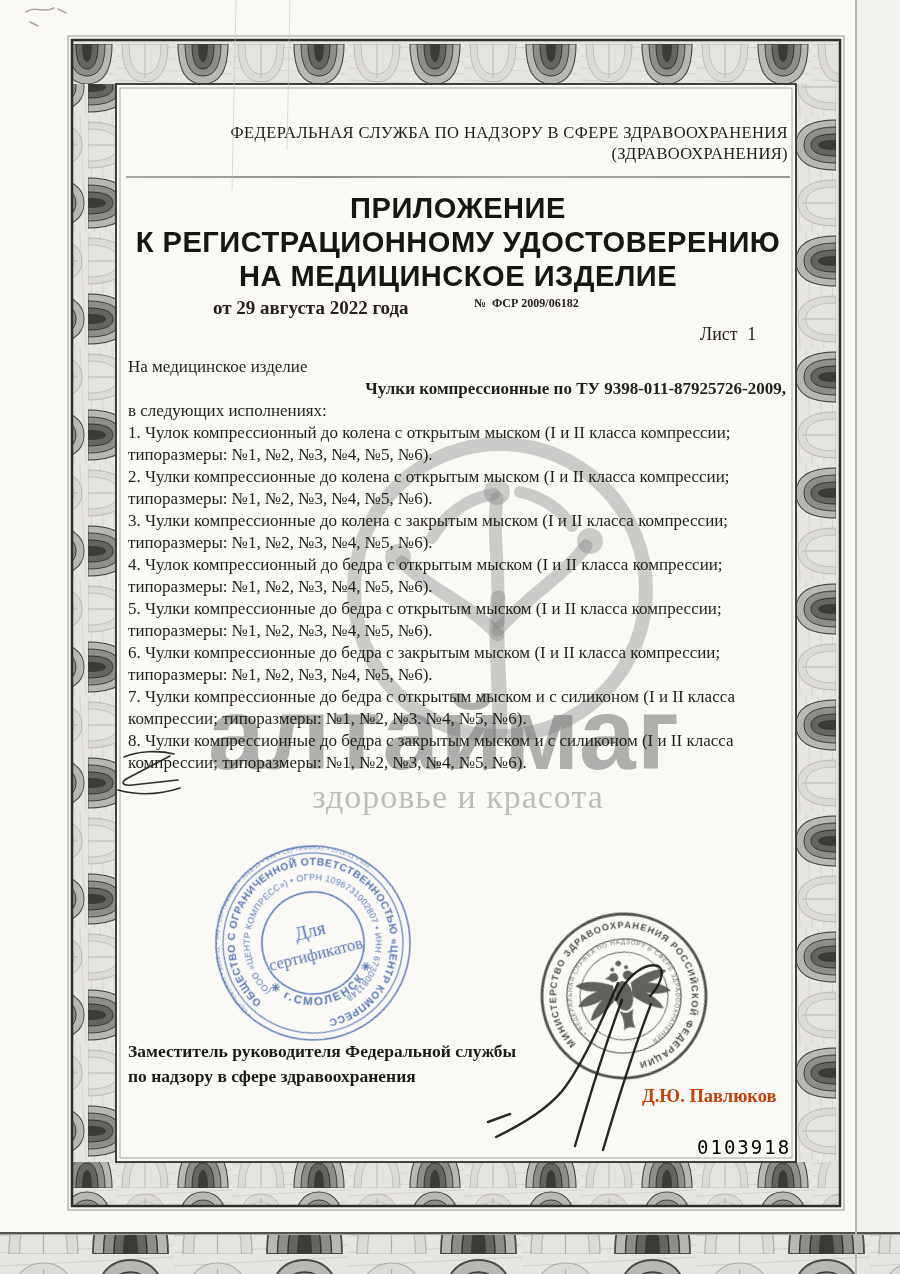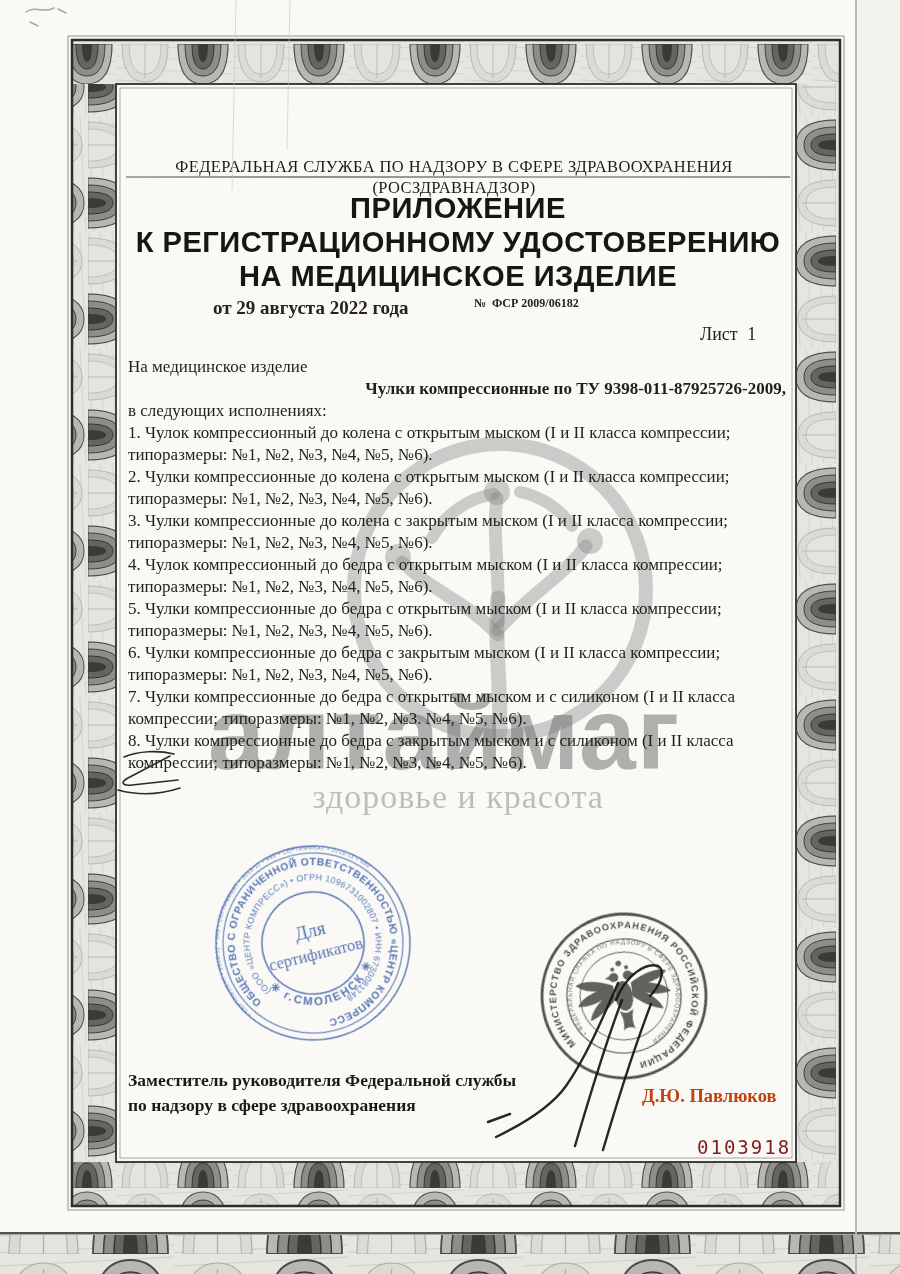--- a/index.html
+++ b/index.html
@@ -7,22 +7,22 @@
     position:relative;width:900px;height:1274px;margin:0 auto;
     background:#faf9f6;overflow:hidden;
     font-family:"Liberation Serif",serif;color:#26231f;
   }
   .scan-margin{position:absolute;top:0;left:857px;width:43px;height:100%;background:#f3f2ef;z-index:0;}
   .scan-edge{position:absolute;top:0;left:855px;width:2px;height:100%;background:#bab8b2;z-index:5;}
   .frame-svg{position:absolute;left:0;top:0;z-index:1;}
   .marks-svg{position:absolute;left:0;top:0;z-index:4;pointer-events:none;}
 
   .authority{
-    position:absolute;left:120px;top:122px;width:668px;text-align:center;
-    font-size:16.5px;line-height:21px;letter-spacing:.4px;color:#1e1c19;z-index:2;margin-top:34px;
+    position:absolute;left:120px;top:122px;width:668px;text-align:right;
+    font-size:16.5px;line-height:21px;letter-spacing:.4px;color:#1e1c19;z-index:2;
   }
   .divider{position:absolute;left:126px;top:176px;width:664px;height:2px;z-index:2;opacity:.75;
     background:linear-gradient(90deg,#8f8d88,#6f6d68 30%,#8f8d88 60%,#7a7873);}
   .title{
     position:absolute;left:98px;top:191px;width:720px;text-align:center;z-index:2;
     font-family:"Liberation Sans",sans-serif;font-weight:bold;font-size:30px;line-height:34px;
     letter-spacing:.5px;color:#181613;transform:scaleX(.97);
   }
   .issue-date{position:absolute;left:213px;top:297px;font-weight:bold;font-size:19px;z-index:2;}
   .reg-number{position:absolute;left:474px;top:296px;font-weight:bold;font-size:12px;z-index:2;white-space:pre;}
@@ -51,24 +51,24 @@
   .cert-ring-micro{font-family:"Liberation Sans",sans-serif;font-size:5.8px;letter-spacing:.4px;opacity:.85;}
   .cert-center{font-family:"Liberation Serif",serif;text-anchor:middle;}
   .cert-city{font-family:"Liberation Sans",sans-serif;font-size:11.5px;font-weight:bold;letter-spacing:2px;}
 
   .seal{position:absolute;left:534px;top:906px;z-index:3;opacity:.9;}
   .sg{fill:#3b3936;}
   .sgs{stroke:#413f3c;fill:none;}
   .seal-ring{font-family:"Liberation Sans",sans-serif;font-size:9.2px;font-weight:bold;letter-spacing:1.1px;}
   .seal-ring2{font-family:"Liberation Sans",sans-serif;font-size:6.3px;letter-spacing:.7px;opacity:.8;}
 
-  .position-block{position:absolute;left:128px;top:1068px;font-weight:bold;font-size:17.5px;line-height:25px;z-index:2;color:#1c1a17;}
+  .position-block{position:absolute;left:128px;top:1039px;font-weight:bold;font-size:17.5px;line-height:25px;z-index:2;color:#1c1a17;}
   .signer{position:absolute;left:642px;top:1086px;font-weight:bold;font-size:18.5px;z-index:2;color:#c2410c;}
   .serial{position:absolute;left:697px;top:1136px;z-index:2;
-    font-family:"DejaVu Sans Mono",monospace;font-size:19px;letter-spacing:2px;color:#7f1d1d;}
+    font-family:"DejaVu Sans Mono",monospace;font-size:19px;letter-spacing:2px;color:#000000;}
 </style>
 </head>
 <body>
 
 <div class="page">
 
   <div class="scan-margin"></div>
 
   <svg class="frame-svg" width="900" height="1274" viewBox="0 0 900 1274" xmlns="http://www.w3.org/2000/svg" xmlns:xlink="http://www.w3.org/1999/xlink">
     <defs>
@@ -115,21 +115,21 @@
       <circle cx="58" cy="127" r="13"></circle>
       <circle cx="157" cy="62" r="13"></circle>
       <circle cx="250" cy="111" r="13"></circle>
     </g>
   </svg>
   <div class="wm-brand">алтаймаг</div>
   <div class="wm-tagline">здоровье и красота</div>
 
   <div class="authority">
     <div>ФЕДЕРАЛЬНАЯ СЛУЖБА ПО НАДЗОРУ В СФЕРЕ ЗДРАВООХРАНЕНИЯ</div>
-    <div>(РОСЗДРАВНАДЗОР)</div>
+    <div>(ЗДРАВООХРАНЕНИЯ)</div>
   </div>
   <div class="divider"></div>
 
   <div class="title">
     <div>ПРИЛОЖЕНИЕ</div>
     <div>К РЕГИСТРАЦИОННОМУ УДОСТОВЕРЕНИЮ</div>
     <div>НА МЕДИЦИНСКОЕ ИЗДЕЛИЕ</div>
   </div>
 
   <span class="issue-date">от 29 августа 2022 года</span>

